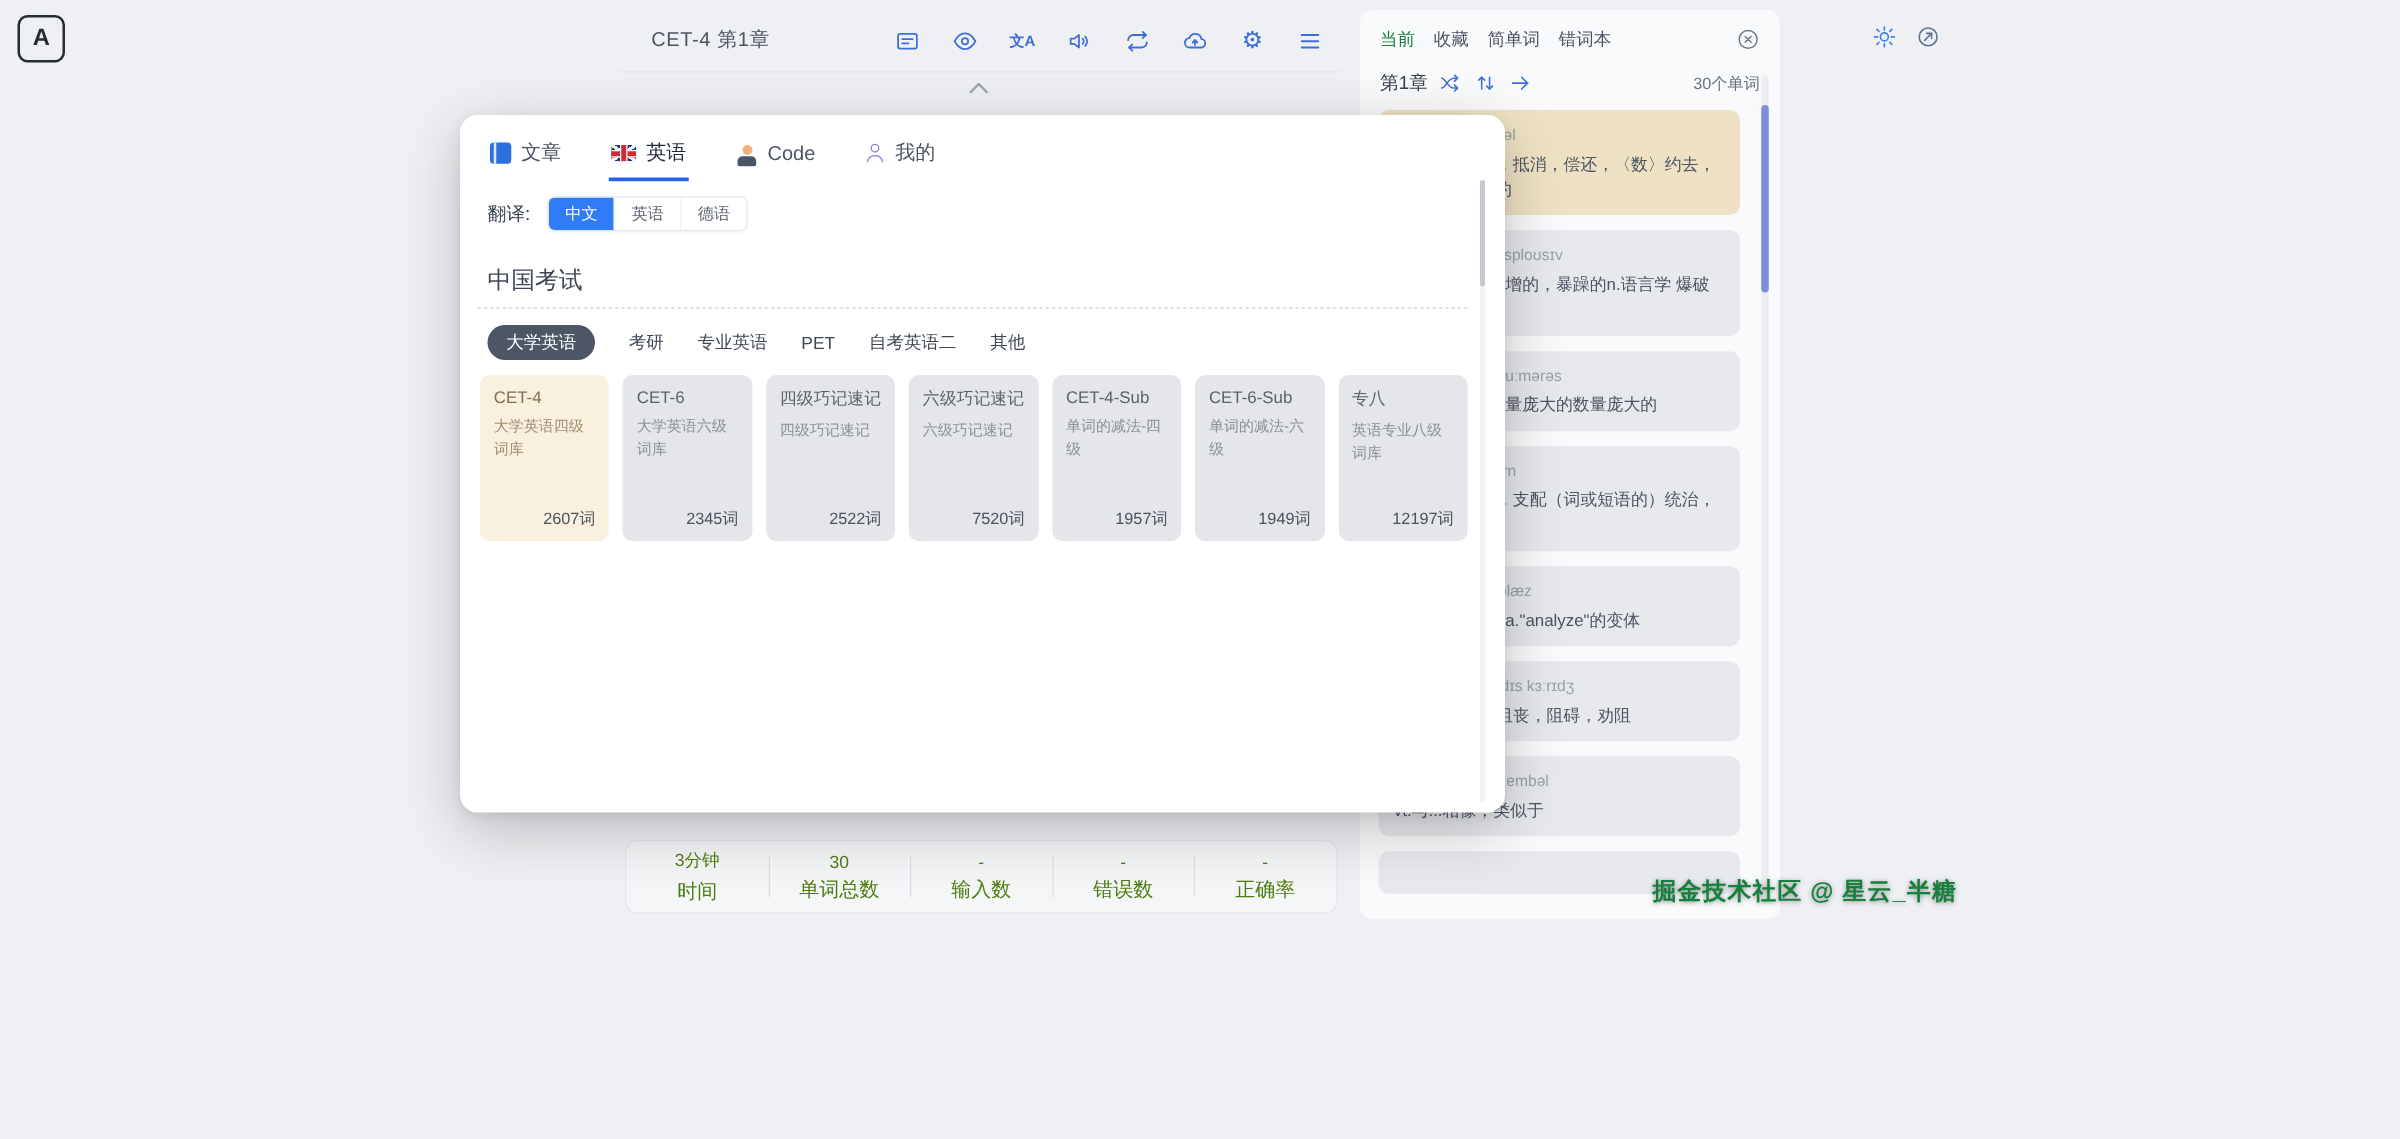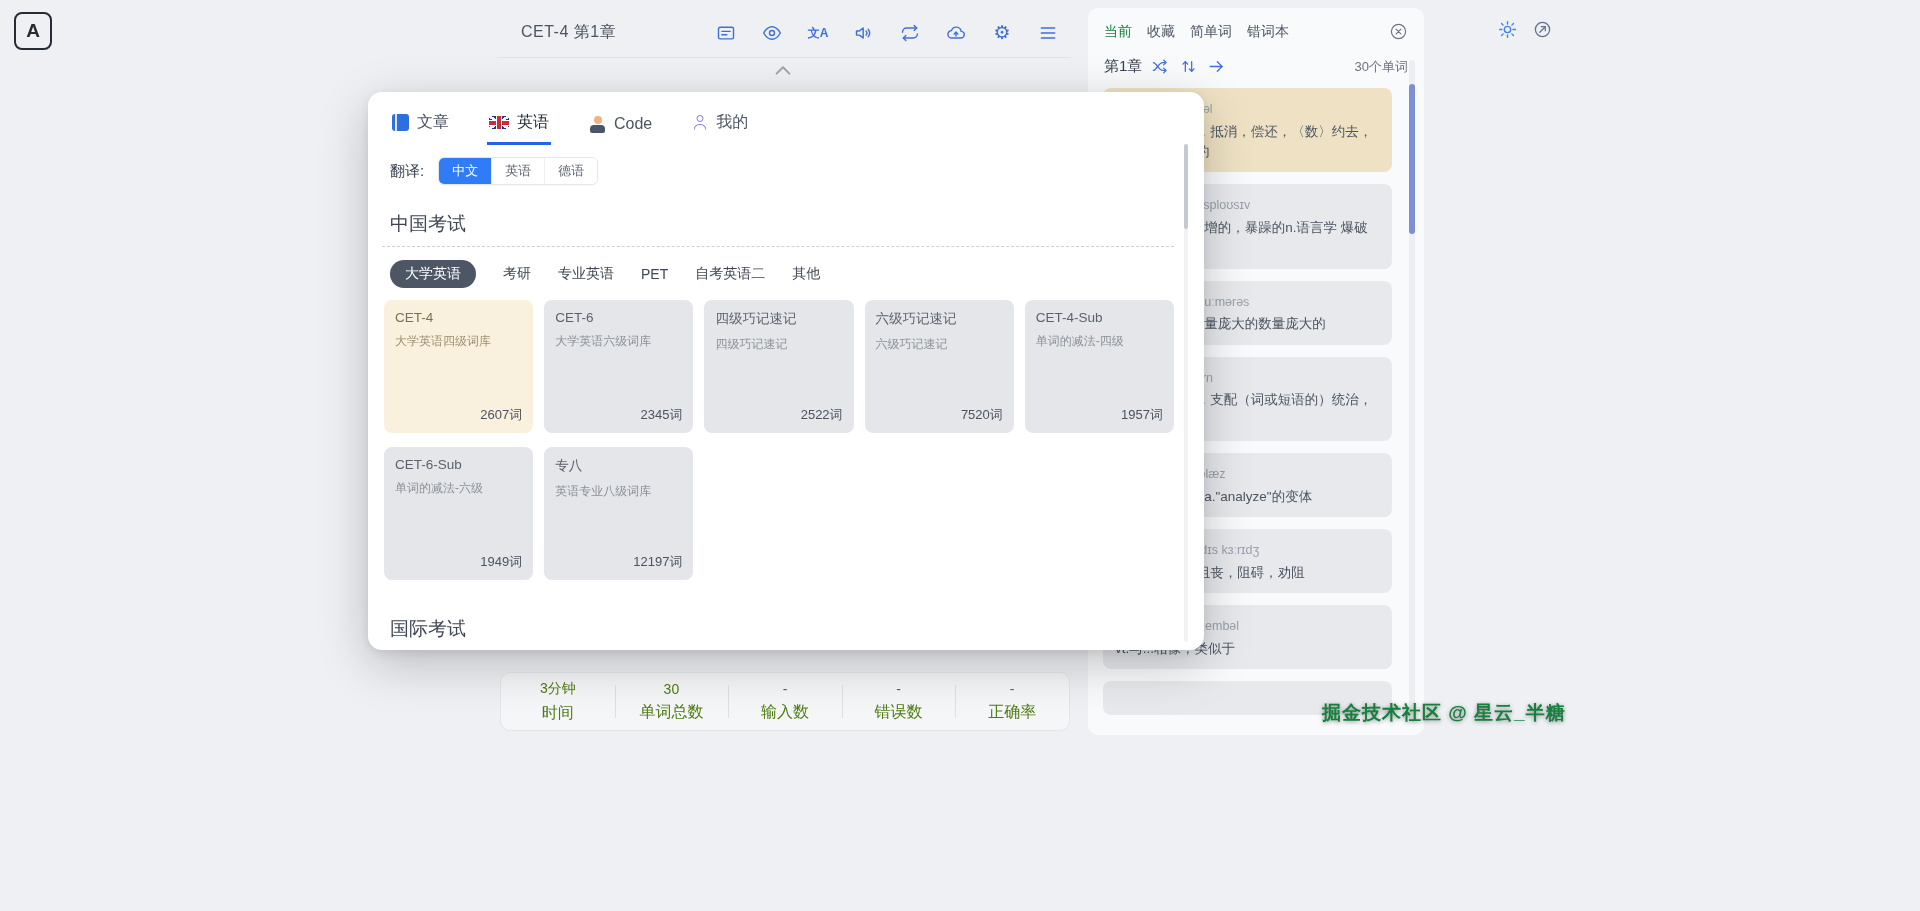--- a/index.html
+++ b/index.html
@@ -94,21 +94,21 @@
   .seg-btn:first-child{border-left:none}
   .seg-btn.active{background:#2f7cf6;color:#fff}
 
   .m-sec-title{margin:26px 0 0 8px;font-size:19px;color:#3f4753}
   .m-sec-title.second{margin-top:36px}
   .m-dashed{margin-top:9px;border-bottom:1px dashed #ccd1d8}
   .m-pills{display:flex;align-items:center;gap:27px;margin:13px 0 0 8px;font-size:14px;color:#3f4753}
   .m-pill{cursor:pointer;white-space:nowrap}
   .m-pill.active{background:#4d5664;color:#fff;border-radius:16px;padding:5px 15px}
 
-  .m-grid{display:grid;grid-template-columns:repeat(5,1fr);gap:14px 11px;margin:12px 0 0 2px}
+  .m-grid{display:grid;grid-template-columns:repeat(7,1fr);gap:14px 11px;margin:12px 0 0 2px}
   .m-card{height:133px;background:#e4e6e9;border-radius:8px;padding:10px 11px;box-sizing:border-box;position:relative;cursor:pointer}
   .m-card.selected{background:#f9f1dd}
   .mc-title{font-size:13.5px;color:#5b626d}
   .m-card.selected .mc-title{color:#7b6f54}
   .mc-desc{margin-top:7px;font-size:12px;color:#8b9099;line-height:1.5}
   .m-card.selected .mc-desc{color:#9d9070}
   .mc-count{position:absolute;right:11px;bottom:9px;font-size:13px;color:#4a5360}
 
   .m-scroll{position:absolute;right:16px;top:52px;bottom:8px;width:4px;background:#f1f2f4;border-radius:2px;cursor:pointer}
   .m-thumb{position:absolute;top:0;width:4px;height:85px;background:#c6c9cf;border-radius:2px}
@@ -364,20 +364,19 @@
         <div class="mc-desc">单词的减法-六级</div>
         <div class="mc-count">1949词</div>
       </div>
       <div class="m-card">
         <div class="mc-title">专八</div>
         <div class="mc-desc">英语专业八级词库</div>
         <div class="mc-count">12197词</div>
       </div>
     </div>
 
-    <div class="m-sec-title second">国际考试</div>
 
     <div class="m-scroll">
       <div class="m-thumb"></div>
     </div>
   </div>
 
 </div>
 
 </body></html>

